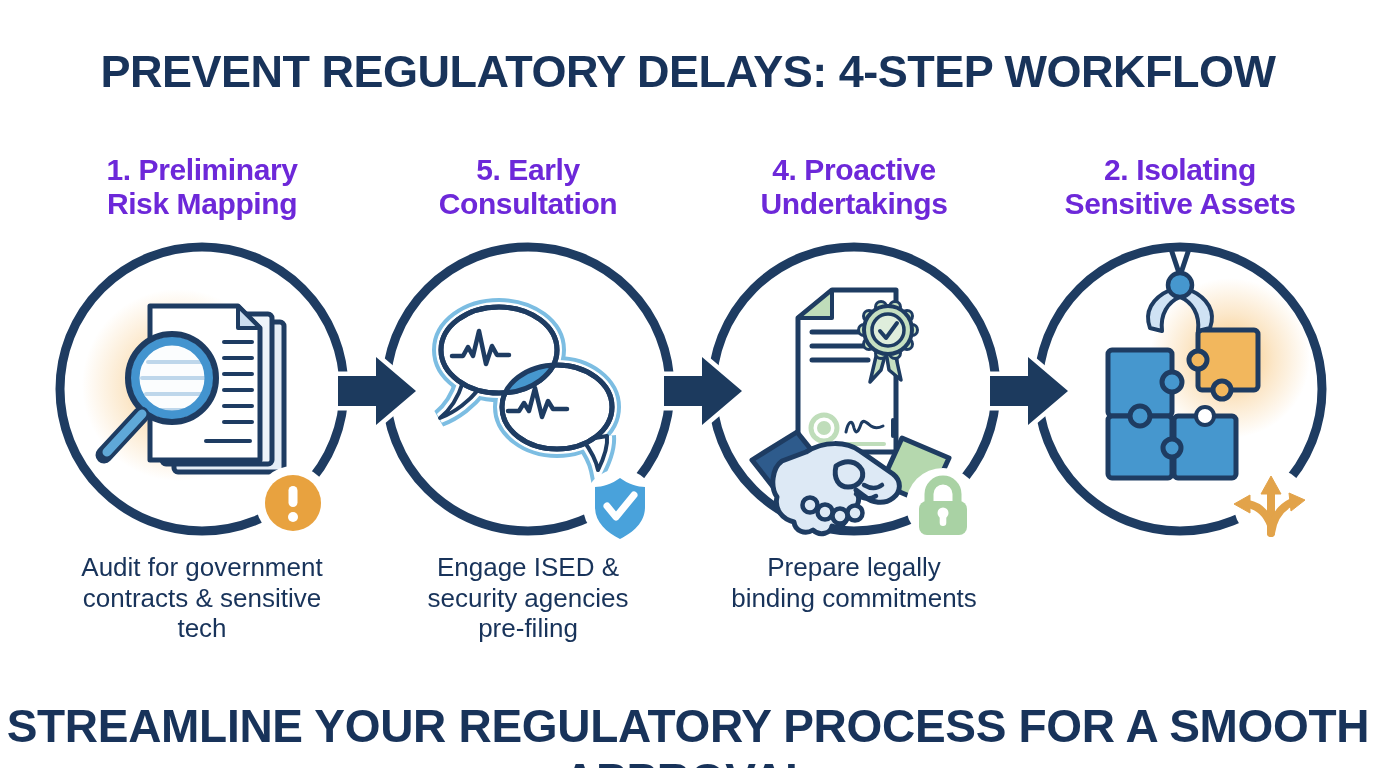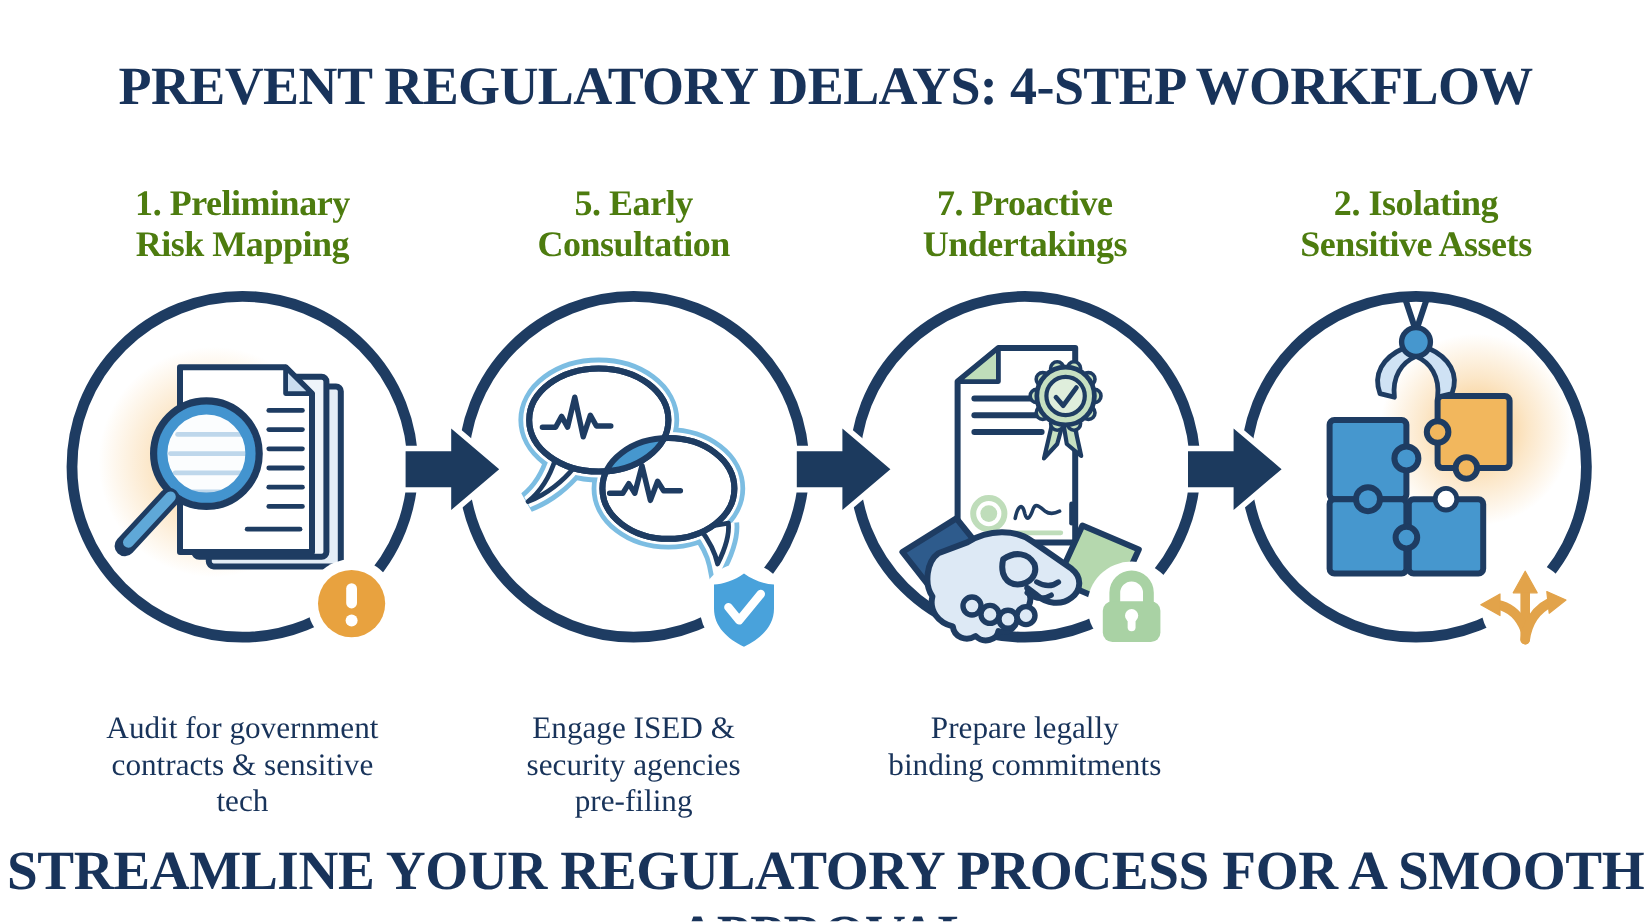--- a/index.html
+++ b/index.html
@@ -1,31 +1,31 @@
 <!DOCTYPE html>
 <html><head>
 <meta charset="utf-8">
 <style>
   html,body{margin:0;padding:0;background:#ffffff;}
   .canvas{
     position:relative;width:1376px;height:768px;background:#ffffff;
-    font-family:Liberation Serif, serif;color:#19345A;overflow:hidden;
+    font-family:Liberation Sans, sans-serif;color:#19345A;overflow:hidden;
   }
   .art{position:absolute;left:0;top:0;z-index:0;}
   .txt{position:absolute;z-index:2;}
   .title{
     top:46px;left:0;width:1376px;text-align:center;
     font-size:45px;font-weight:bold;letter-spacing:-0.5px;color:#18335A;
   }
   .step-heading{
     top:153px;width:330px;text-align:center;font-size:30px;font-weight:bold;
-    line-height:1.13;letter-spacing:-0.4px;white-space:pre-line;color:#4d7c0f;
+    line-height:1.13;letter-spacing:-0.4px;white-space:pre-line;color:#6d28d9;
   }
   .step-caption{
-    top:592px;width:340px;text-align:center;font-size:26px;font-weight:500;
+    top:552px;width:340px;text-align:center;font-size:26px;font-weight:500;
     line-height:1.18;white-space:pre-line;color:#18335A;
   }
   .footer{
     top:699px;left:0;width:1376px;text-align:center;
     font-size:46px;font-weight:bold;letter-spacing:-0.3px;color:#18335A;
   }
   .h1{left:37px}.h2{left:363px}.h3{left:689px}.h4{left:1015px}
   .c1{left:32px}.c2{left:358px}.c3{left:684px}.c4{left:1010px}
 </style>
 </head>
@@ -234,21 +234,21 @@
     </g>
   </g>
 </svg>
 
   <div class="txt title">PREVENT REGULATORY DELAYS: 4-STEP WORKFLOW</div>
 
   <div class="txt step-heading h1">1. Preliminary
 Risk Mapping</div>
   <div class="txt step-heading h2">5. Early
 Consultation</div>
-  <div class="txt step-heading h3">7. Proactive
+  <div class="txt step-heading h3">4. Proactive
 Undertakings</div>
   <div class="txt step-heading h4">2. Isolating
 Sensitive Assets</div>
 
   <div class="txt step-caption c1">Audit for government
 contracts &amp; sensitive
 tech</div>
   <div class="txt step-caption c2">Engage ISED &amp;
 security agencies
 pre-filing</div>

